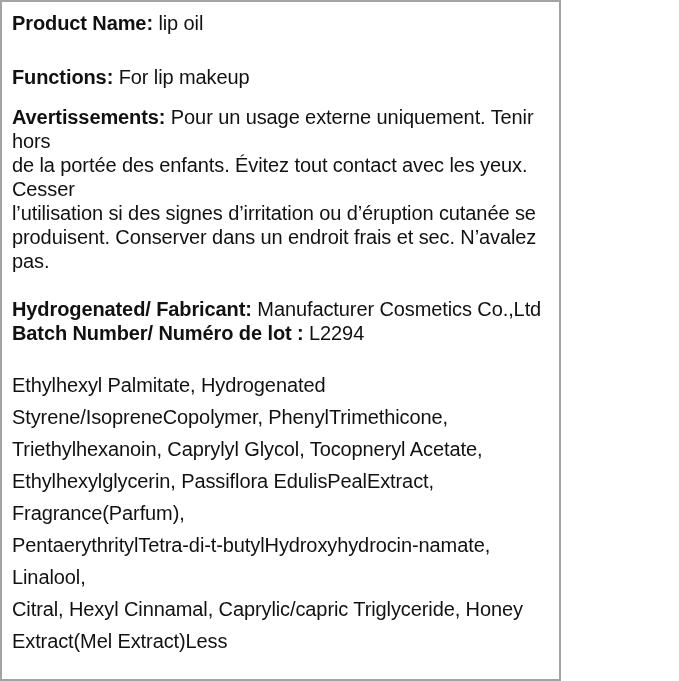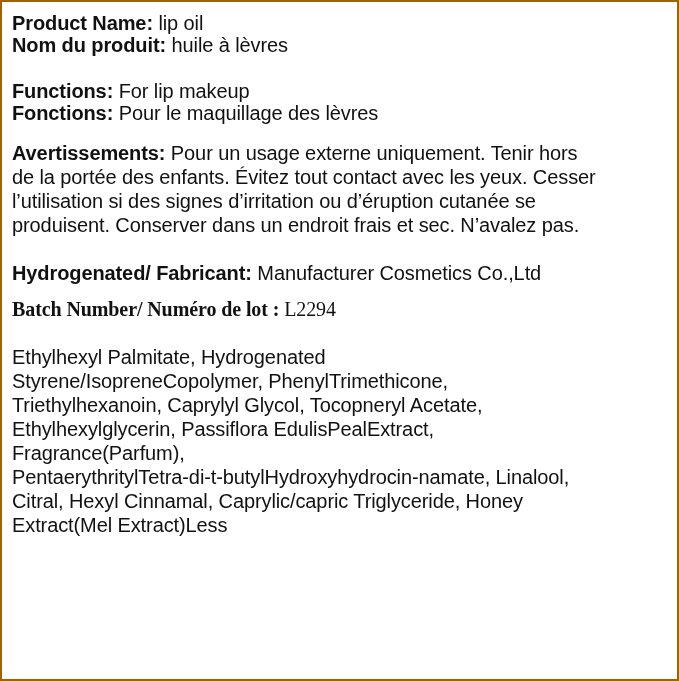--- a/index.html
+++ b/index.html
@@ -3,66 +3,58 @@
 <meta charset="utf-8">
 <style>
   * { margin: 0; padding: 0; box-sizing: border-box; }
   html, body { background: #ffffff; }
   body {
     width: 679px;
     height: 681px;
     overflow: hidden;
   }
   .sheet {
-    width: 679px;
+    width: 561px;
     height: 681px;
-    border: 2px solid #a16207;
+    border: 2px solid #a3a3a3;
     background: #ffffff;
     color: #111111;
     font-family: "Liberation Sans", sans-serif;
     font-size: 20px;
     letter-spacing: -0.1px;
     padding: 10px 2px 0 10px;
     overflow: hidden;
   }
   b { font-weight: 700; }
   .pair-line { line-height: 22px; }
-  .block-functions { margin-top: 24px; }
+  .block-functions { margin-top: 32px; }
   .para { line-height: 24px; }
   .para-warn-en { margin-top: 26px; }
   .para-warn-fr { margin-top: 17px; }
   .block-mfr { margin-top: 24px; }
-  .block-batch { margin-top: 12px; line-height: 24px; font-family: Liberation Serif, serif; }
+  .block-batch { margin-top: 0; line-height: 24px; }
   .block-ingredients { margin-top: 24px; }
   .ing-heading { line-height: 24px; font-weight: 700; }
-  .ing-lines { line-height: 24px; white-space: pre-line; }
+  .ing-lines { line-height: 32px; white-space: pre-line; }
   .wrap { white-space: pre-line; }
 </style>
 </head>
 <body>
 
 <div class="sheet">
 
   <p class="pair-line">
     <b>Product Name:</b>
     <span>lip oil</span>
   </p>
-  <p class="pair-line">
-    <b>Nom du produit:</b>
-    <span>huile à lèvres</span>
-  </p>
 
   <div class="block-functions">
     <p class="pair-line">
       <b>Functions:</b>
       <span>For lip makeup</span>
-    </p>
-    <p class="pair-line">
-      <b>Fonctions:</b>
-      <span>Pour le maquillage des lèvres</span>
     </p>
   </div>
 
 
   <p class="para para-warn-fr">
     <b>Avertissements:</b>
     <span class="wrap">Pour un usage externe uniquement. Tenir hors
 de la portée des enfants. Évitez tout contact avec les yeux. Cesser
 l’utilisation si des signes d’irritation ou d’éruption cutanée se
 produisent. Conserver dans un endroit frais et sec. N’avalez pas.</span>

